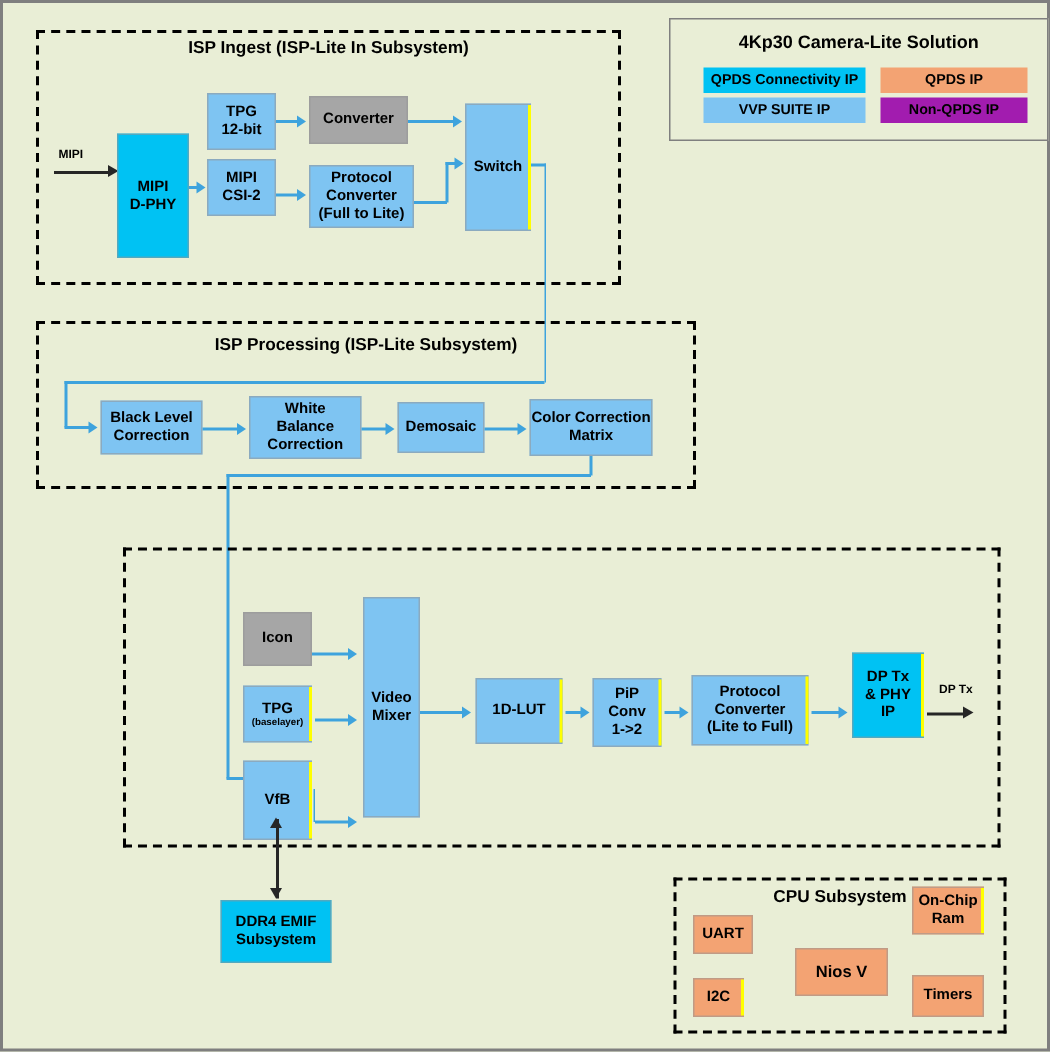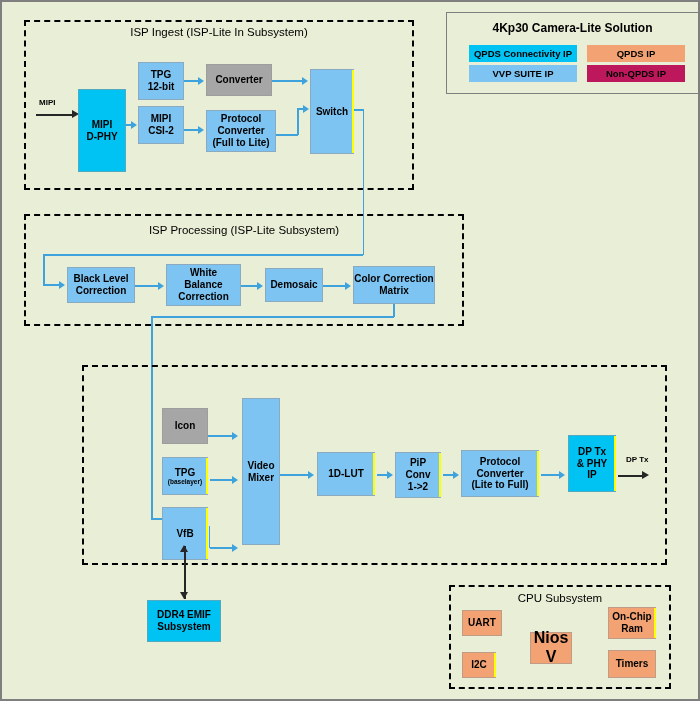--- a/index.html
+++ b/index.html
@@ -18,21 +18,21 @@
   }
   
   .group{
     position:absolute;
     border:2.5px dashed #000000;
     box-sizing:border-box;
     background:transparent;
   }
   .group-title{
     position:absolute;
-    font-weight:normal;
+    font-weight:bold;
     font-size:11.5px;
     color:#000;
     text-align:center;
     white-space:nowrap;
   }
   
   .legend{
     position:absolute;
     box-sizing:border-box;
     border:1.5px solid #7f7f7f;
@@ -106,21 +106,21 @@
 </head>
 <body>
 
 <div id="canvas">
 
   <div class="legend" style="left:432px;top:10px;width:253px;height:82px;">
     <div class="legend-title" style="top:8px;">4Kp30 Camera-Lite Solution</div>
     <div class="legend-cell" style="left:22px;top:32px;width:108px;height:17px;background:#00c2f3;">QPDS Connectivity IP</div>
     <div class="legend-cell" style="left:140px;top:32px;width:98px;height:17px;background:#f3a373;">QPDS IP</div>
     <div class="legend-cell" style="left:22px;top:52px;width:108px;height:17px;background:#7ec4f2;">VVP SUITE IP</div>
-    <div class="legend-cell" style="left:140px;top:52px;width:98px;height:17px;background:#be185d;">Non-QPDS IP</div>
+    <div class="legend-cell" style="left:140px;top:52px;width:98px;height:17px;background:#a21caf;">Non-QPDS IP</div>
   </div>
 
   <div class="group" style="left:22px;top:18px;width:390px;height:170px;"></div>
   <div class="group-title" style="left:22px;top:24px;width:390px;">ISP Ingest (ISP-Lite In Subsystem)</div>
 
   <div class="lbl" style="left:37px;top:96px;">MIPI</div>
   <div class="blkln lnh" style="left:34px;top:112px;width:38px;"></div>
   <div class="ah rk" style="left:70px;top:108px;"></div>
 
   <div class="blk cyan" style="left:76px;top:87px;width:48px;height:83px;">
@@ -295,25 +295,25 @@
   <div class="group-title" style="left:447px;top:590px;width:222px;">CPU Subsystem</div>
 
   <div class="blk orange" style="left:460px;top:608px;width:40px;height:26px;">
     <span>UART</span>
   </div>
 
   <div class="blk orange stripe" style="left:460px;top:650px;width:34px;height:26px;">
     <span>I2C</span>
   </div>
 
-  <div class="blk orange" style="left:528px;top:630px;width:42px;height:32px;font-size:16px;">
+  <div class="blk orange" style="left:528px;top:630px;width:62px;height:32px;font-size:11px;">
     <span>Nios V</span>
   </div>
 
-  <div class="blk orange stripe" style="left:606px;top:605px;width:48px;height:32px;">
+  <div class="blk orange stripe" style="left:606px;top:589px;width:48px;height:32px;">
     <span>On-Chip</span>
     <span>Ram</span>
   </div>
 
   <div class="blk orange" style="left:606px;top:648px;width:48px;height:28px;">
     <span>Timers</span>
   </div>
 
 </div>
 

